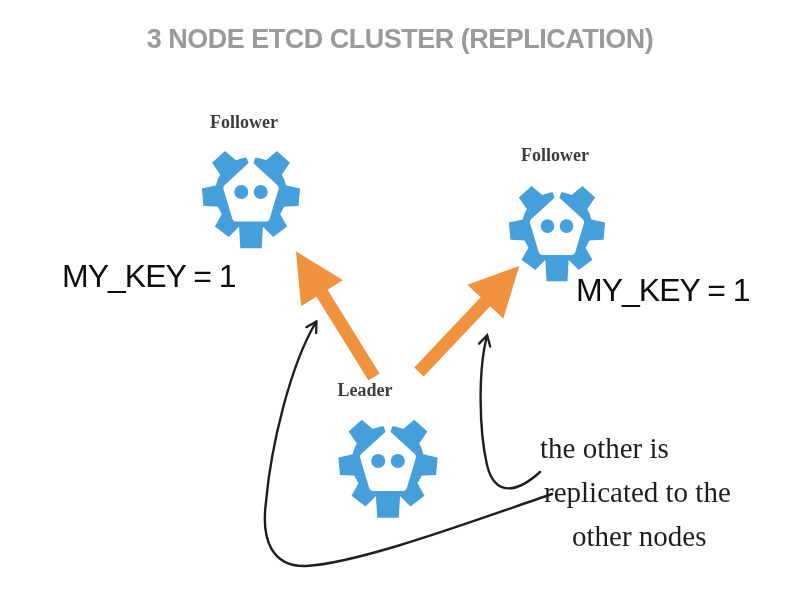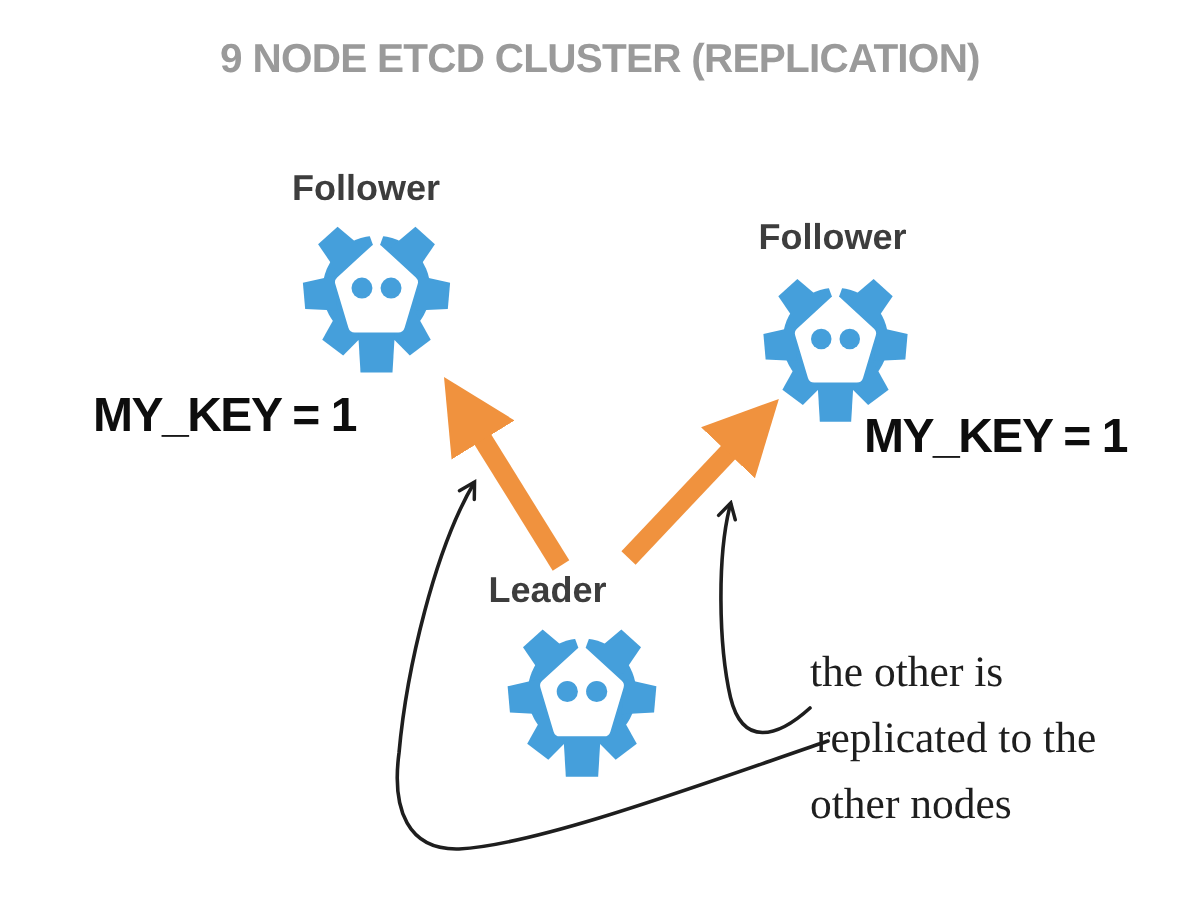--- a/index.html
+++ b/index.html
@@ -24,57 +24,58 @@
   }
   .arrow-layer {
     position: absolute;
     top: 0; left: 0;
     width: 800px; height: 600px;
     pointer-events: none;
   }
   .node-label {
     position: absolute;
     transform: translateX(-50%);
-    font-size: 24px;
+    font-size: 18px;
     font-weight: bold;
     color: #3D3D3D;
     white-space: nowrap;
+    font-family: Liberation Serif, serif;
   }
   .label-follower-left  { left: 244px; top: 112px; }
   .label-follower-right { left: 555px; top: 145px; }
   .label-leader         { left: 365px; top: 380px; }
   .key-value {
     position: absolute;
     font-size: 32px;
-    font-weight: bold;
+    font-weight: normal;
     letter-spacing: -1px;
     color: #0D0D0D;
     white-space: nowrap;
   }
   .key-left  { left: 62px;  top: 258px; }
   .key-right { left: 576px; top: 272px; }
   .annotation {
     position: absolute;
     left: 540px;
     top: 426px;
     font-family: cursive;
     font-size: 29px;
     line-height: 44px;
     color: #1E1E1E;
     white-space: nowrap;
   }
   .annotation .line2 { margin-left: 4px; }
-  .annotation .line3 { margin-left: 0; }
+  .annotation .line3 { margin-left: 32px; }
 </style>
 </head>
 <body>
 
 <div class="canvas">
 
-  <div class="title">9 NODE ETCD CLUSTER (REPLICATION)</div>
+  <div class="title">3 NODE ETCD CLUSTER (REPLICATION)</div>
 
   <svg class="arrow-layer" width="800" height="600" viewBox="0 0 800 600" xmlns="http://www.w3.org/2000/svg">
     <defs>
       <marker id="orange-head" viewBox="0 0 4 4" refX="0.3" refY="2" markerWidth="4" markerHeight="4" orient="auto" markerUnits="strokeWidth">
         <path d="M0,0.1 L3.8,2 L0,3.9 Z" fill="#F0923E"></path>
       </marker>
       <marker id="ink-head" viewBox="0 0 10 10" refX="8" refY="5" markerWidth="6" markerHeight="6" orient="auto" markerUnits="strokeWidth">
         <path d="M1.5,9 L8.5,5 L1.5,1" fill="none" stroke="#1E1E1E" stroke-width="1.6" stroke-linecap="round"></path>
       </marker>
 

